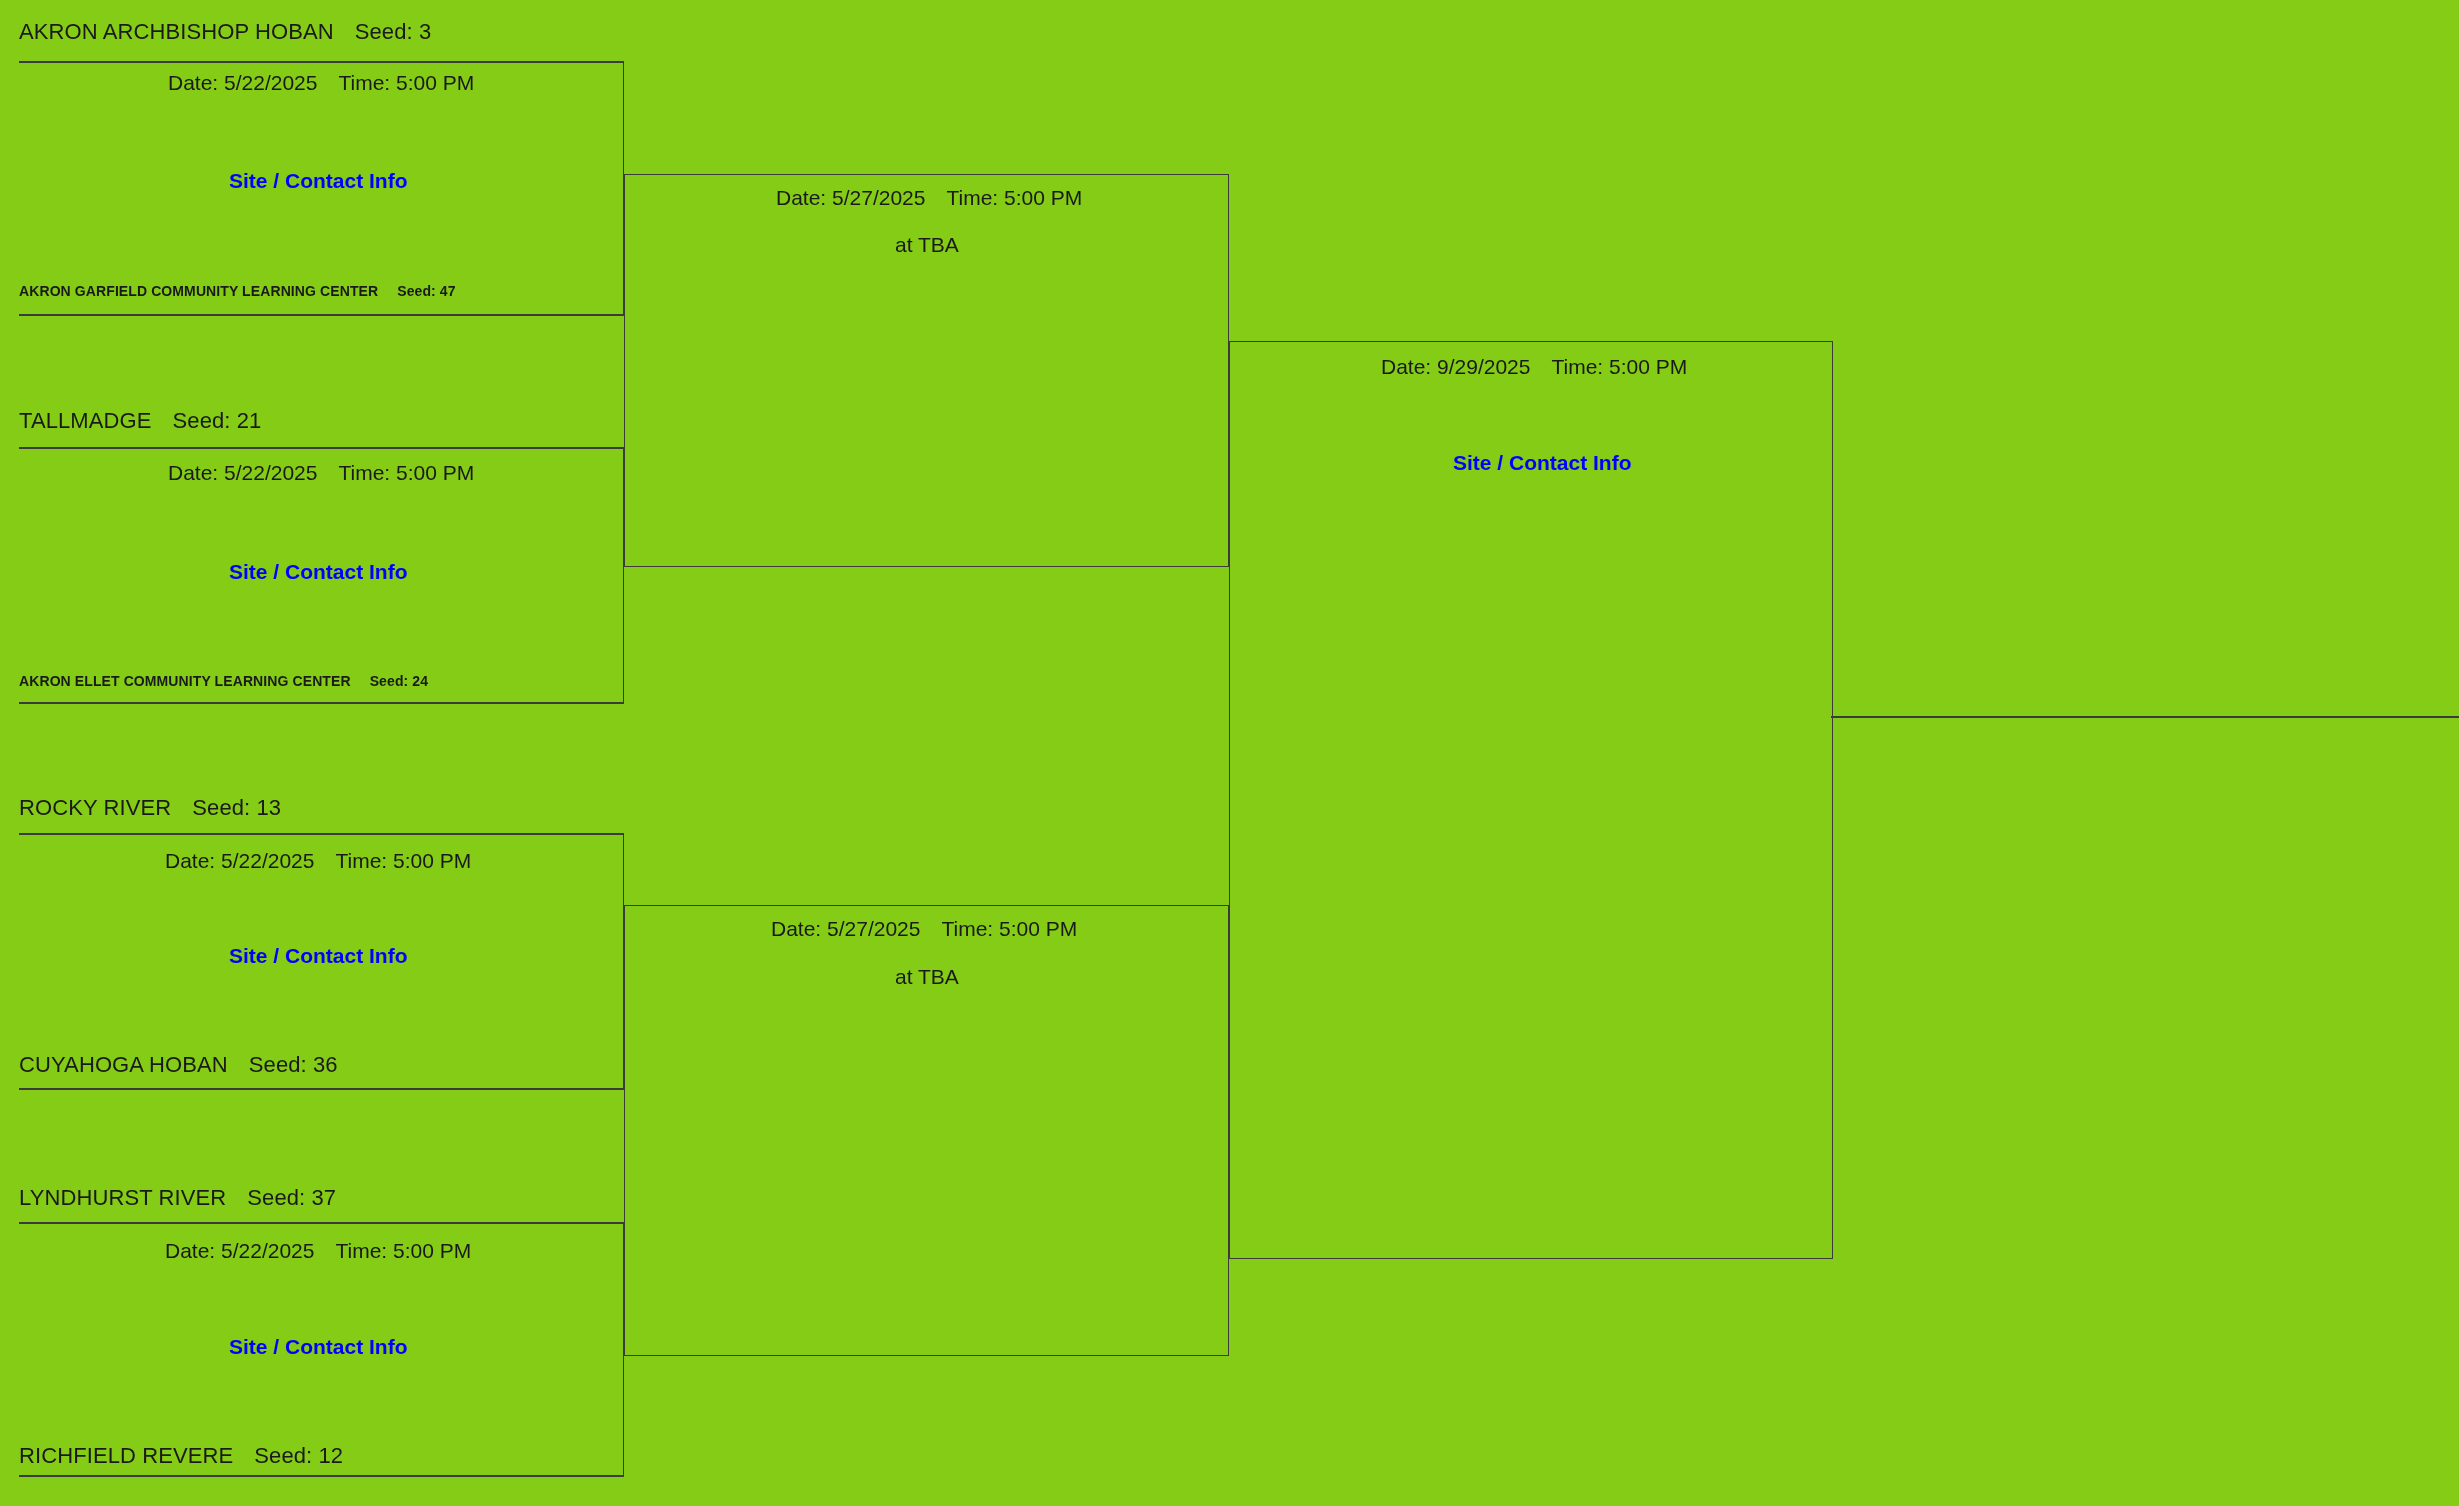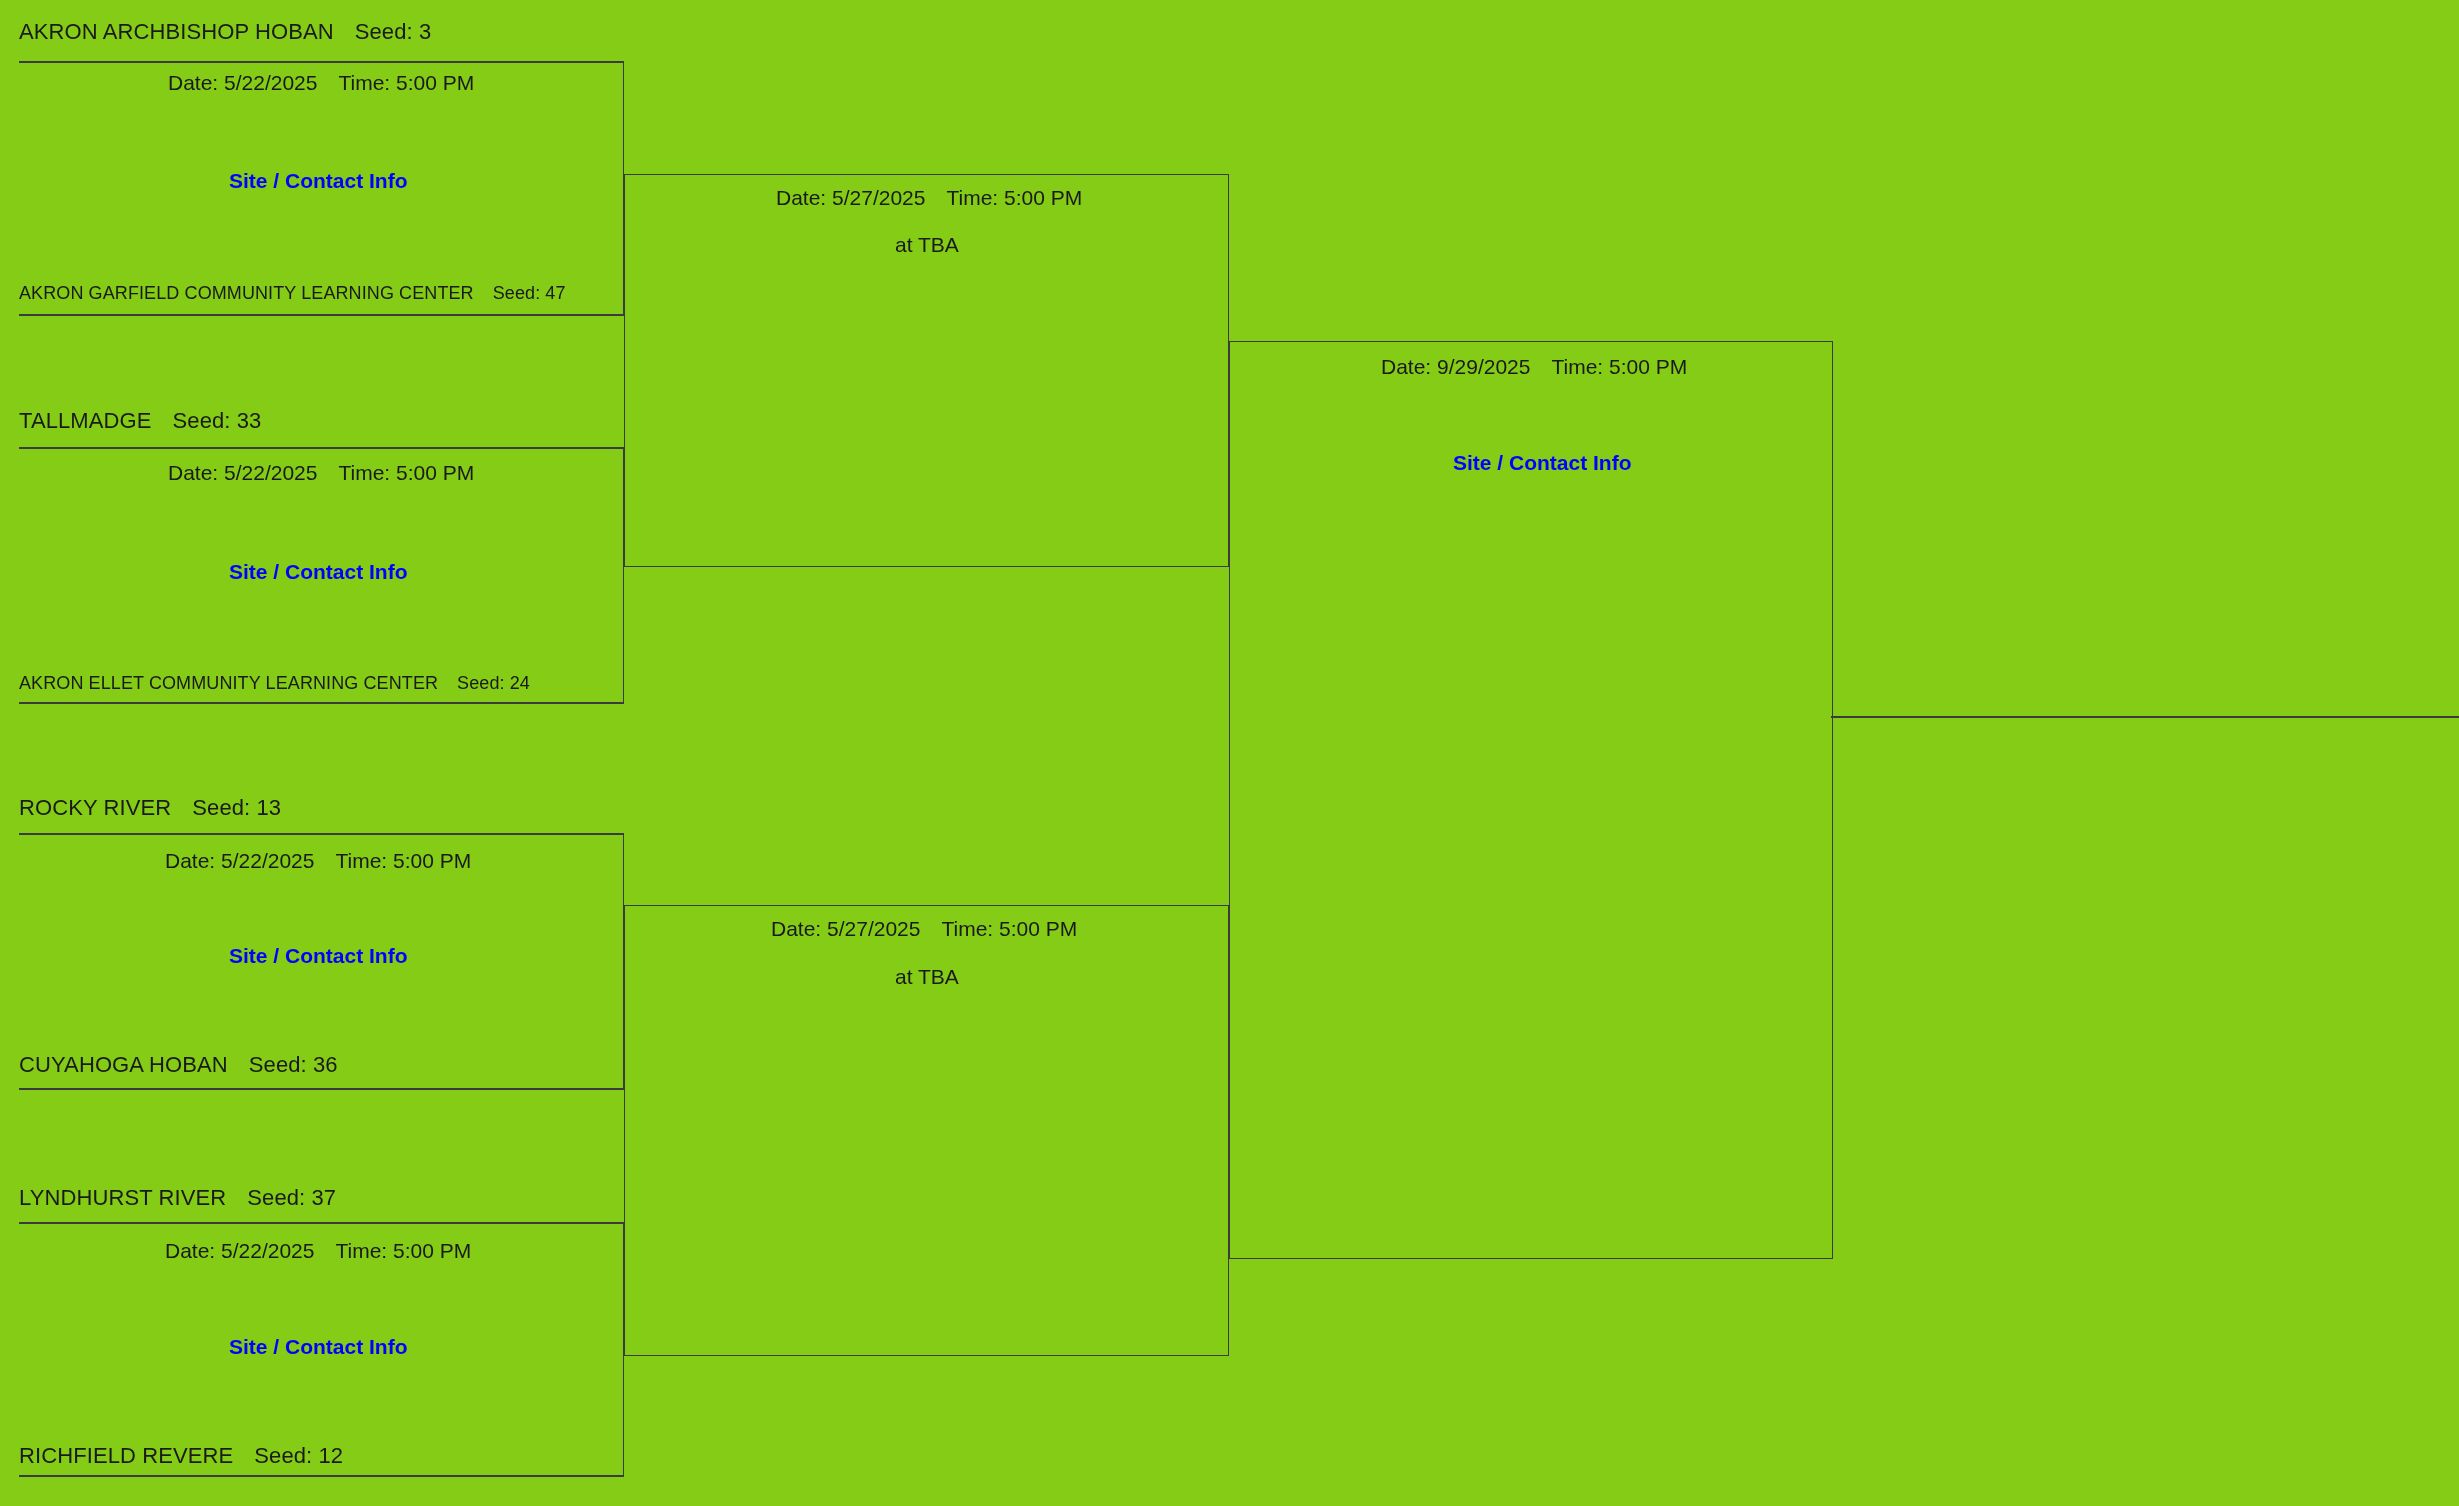--- a/index.html
+++ b/index.html
@@ -38,21 +38,21 @@
 
   
   .team{
     position:absolute;
     left:19px;
     white-space:nowrap;
     font-size:22px;
     letter-spacing:0.1px;
     color:#1a1a1a;
   }
-  .team.small{font-size:18px;}
+  .team.small{font-size:14px;font-weight:bold;}
   .team .seed{margin-left:21px;}
   .team.small .seed{margin-left:19px;}
 
   
   .meta{
     position:absolute;
     white-space:nowrap;
     font-size:21px;
     color:#1a1a1a;
     text-align:right;
@@ -92,21 +92,21 @@
   <div class="r1-box" style="top:61px;height:255px;"></div>
   <div class="meta" style="top:71px;left:168px;">
     <span>Date: 5/22/2025</span><span class="gap"></span><span>Time: 5:00 PM</span>
   </div>
   <a class="site-link" style="top:169px;left:229px;">Site / Contact Info</a>
   <div class="team small" style="top:283px;">
     <span>AKRON GARFIELD COMMUNITY LEARNING CENTER</span><span class="seed">Seed: 47</span>
   </div>
 
   <div class="team" style="top:408px;">
-    <span>TALLMADGE</span><span class="seed">Seed: 33</span>
+    <span>TALLMADGE</span><span class="seed">Seed: 21</span>
   </div>
   <div class="r1-box" style="top:447px;height:257px;"></div>
   <div class="meta" style="top:461px;left:168px;">
     <span>Date: 5/22/2025</span><span class="gap"></span><span>Time: 5:00 PM</span>
   </div>
   <a class="site-link" style="top:560px;left:229px;">Site / Contact Info</a>
   <div class="team small" style="top:673px;">
     <span>AKRON ELLET COMMUNITY LEARNING CENTER</span><span class="seed">Seed: 24</span>
   </div>
 

